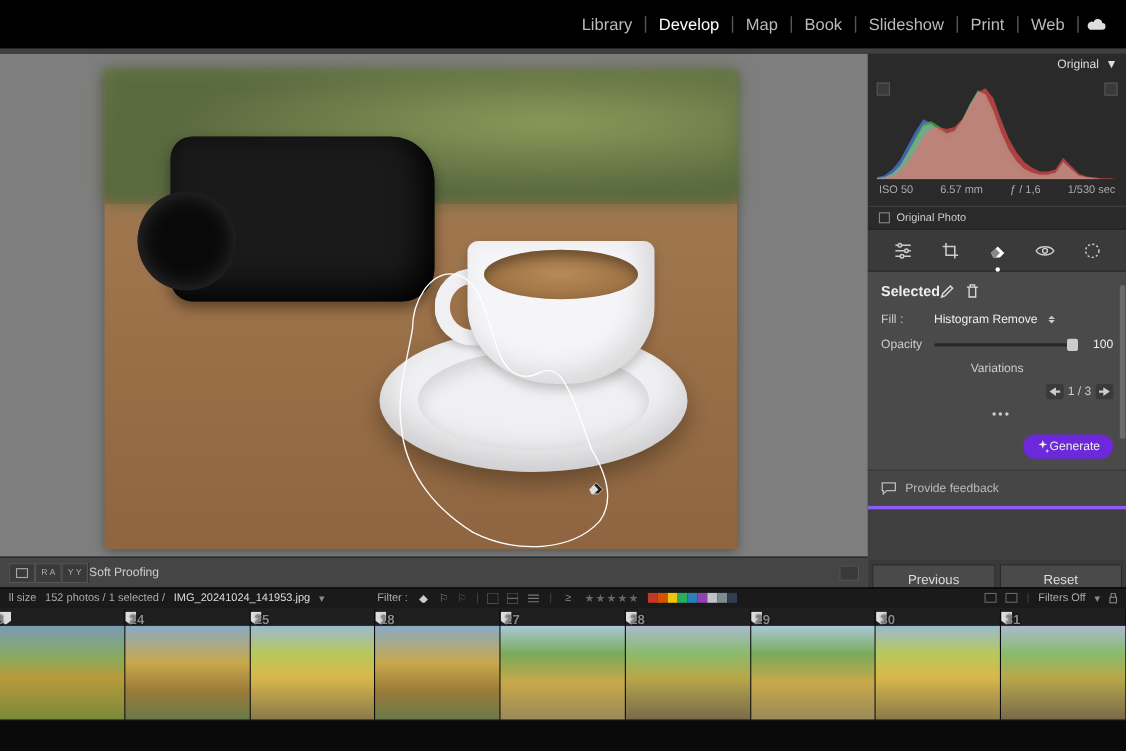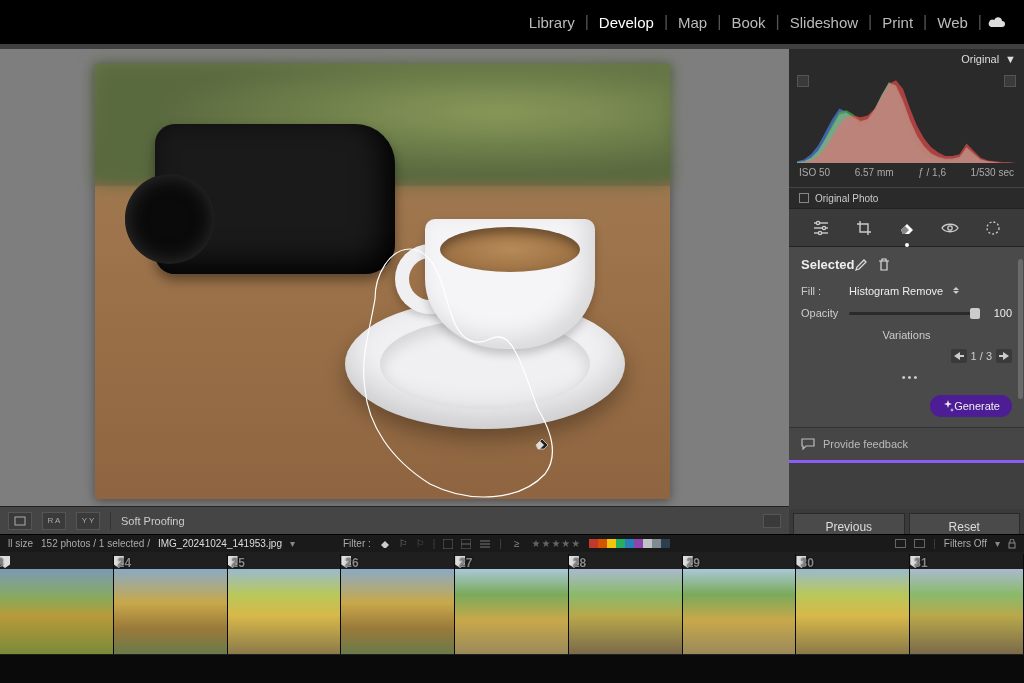--- a/index.html
+++ b/index.html
@@ -74,28 +74,28 @@
 .dropdown-ind::before { content:""; display:block; border:3px solid transparent; border-bottom-color:#ccc; margin-bottom:1px;}
 .dropdown-ind::after { content:""; display:block; border:3px solid transparent; border-top-color:#ccc;}
 .slider { flex:1; height:3px; background:#2a2a2a; position:relative; border-radius:2px; }
 .slider .thumb { position:absolute; right:0; top:-4px; width:10px; height:11px; background:#ccc; border-radius:2px; }
 .slider-val { width:26px; text-align:right; color:#eee; }
 .var-row { display:flex; align-items:center; gap:8px; font-size:11px;flex-direction:column; }
 .var-row .arrows { display:flex; align-items:center; gap:4px; margin-left:auto; }
 .var-row .arr { width:16px; height:14px; display:flex; align-items:center; justify-content:center; background:#3a3a3a; border-radius:2px; cursor:pointer;}
 .var-row .dots { margin-left:8px; letter-spacing:2px; cursor:pointer; }
 .gen-row { display:flex; justify-content:flex-end; margin-top:12px; }
-.gen-btn { background:#4c1d95; color:#eee; padding:5px 12px; border-radius:14px; font-size:11px; display:flex; align-items:center; gap:0; cursor:pointer; }
+.gen-btn { background:#6d28d9; color:#eee; padding:5px 12px; border-radius:14px; font-size:11px; display:flex; align-items:center; gap:0; cursor:pointer; }
 .feedback-row { padding:10px 12px; display:flex; align-items:center; gap:8px; font-size:11px; color:#bbb; background:#464646; border-bottom:3px solid #8b5cf6;}
 .overlay-row { padding:10px 12px; font-size:11px; color:#bbb; display:flex; align-items:center; gap:6px; }
 .btn-row { display:flex; gap:4px; padding:4px; background:#3a3a3a; }
 .btn-row .btn { flex:1; background:#4a4a4a; color:#ddd; text-align:center; padding:6px 0; font-size:12px; cursor:pointer; border:1px solid #2a2a2a; }
 
 
-.below-bar { height: 28px; background:#454545; display:flex; align-items:center; padding:0 8px; gap:10px; font-size:11px; color:#ccc; border-top:1px solid #222;}
+.below-bar { height: 28px; background:#454545; display:flex; align-items:center; padding:0 8px; font-size:11px; color:#ccc; border-top:1px solid #222;}
 .below-bar .mini-btn { width:24px; height:18px; background:#3a3a3a; border:1px solid #555; display:flex; align-items:center; justify-content:center; font-size:8px; color:#aaa;}
 .below-bar .divider { width:1px; height:18px; background:#333; }
 .below-bar .expand { margin-left:auto; width:18px; height:14px; background:#3a3a3a; border:1px solid #555; }
 
 
 .info-bar { height:18px; background:#1a1a1a; display:flex; align-items:center; font-size:10px; color:#aaa; padding:0 8px; gap:8px; border-top:1px solid #000;}
 .info-bar .crumb { color:#ddd; }
 .info-bar .filter-label { margin-left:40px; }
 .info-bar .stars { letter-spacing:1px; color:#666; }
 .info-bar .gte { color:#888; margin:0 4px; }
@@ -389,21 +389,21 @@
       <span class="thumb-num">24</span>
       <div class="thumb-img v2"></div>
     </div>
     <div class="thumb-cell">
       <span class="thumb-flag"></span>
       <span class="thumb-num">25</span>
       <div class="thumb-img v3"></div>
     </div>
     <div class="thumb-cell">
       <span class="thumb-flag"></span>
-      <span class="thumb-num">26</span>
+      <span class="thumb-num">18</span>
       <div class="thumb-img v2"></div>
     </div>
     <div class="thumb-cell">
       <span class="thumb-flag"></span>
       <span class="thumb-num">27</span>
       <div class="thumb-img v4"></div>
     </div>
     <div class="thumb-cell">
       <span class="thumb-flag"></span>
       <span class="thumb-num">28</span>

